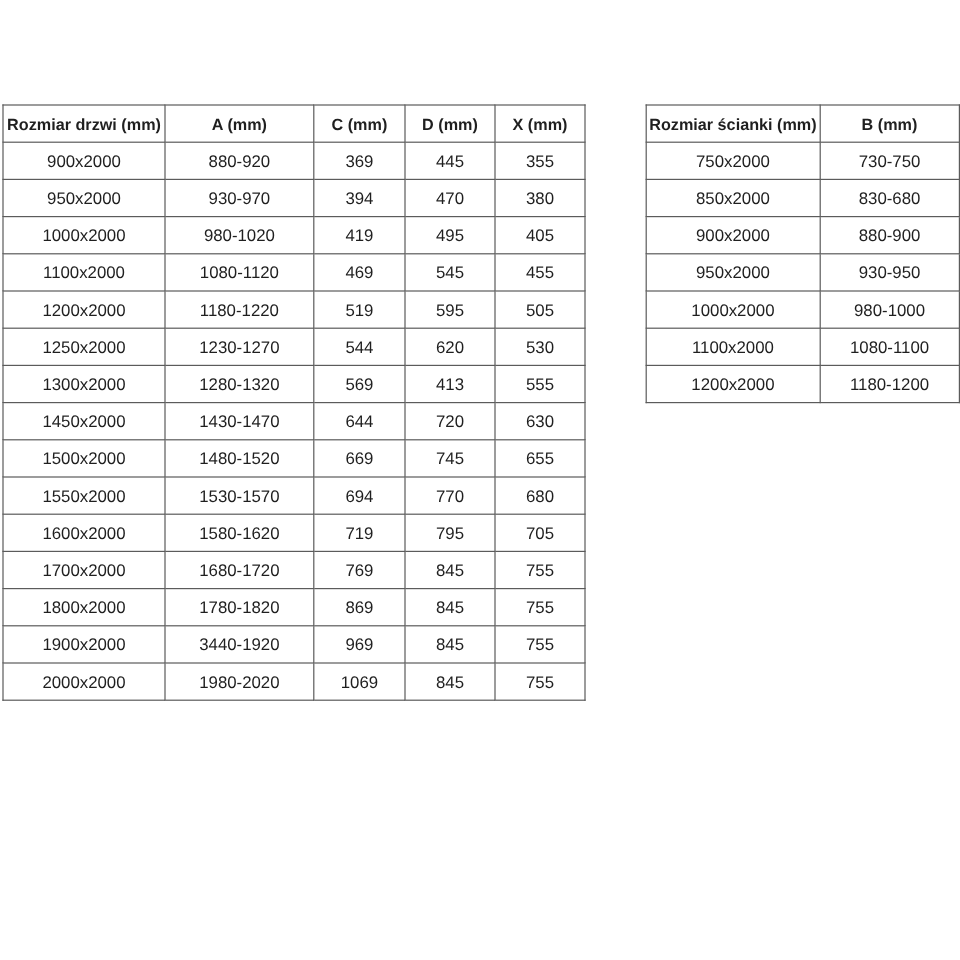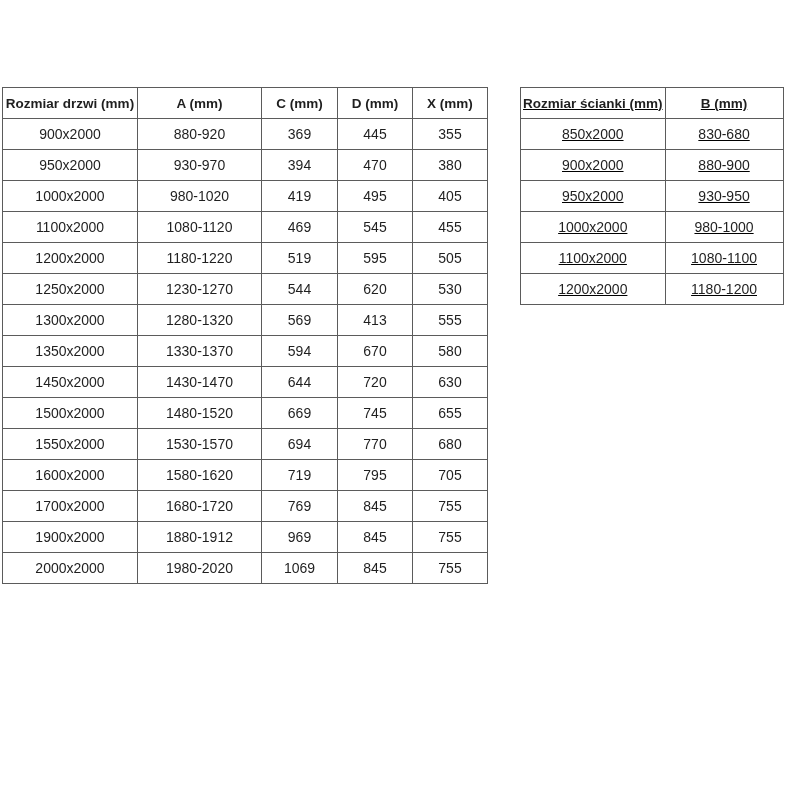--- a/index.html
+++ b/index.html
@@ -15,21 +15,21 @@
     overflow: hidden;
     font-family: "Liberation Sans", sans-serif;
   }
   table.grid {
     position: absolute;
     top: 87px;
     border-collapse: collapse;
     table-layout: fixed;
   }
   #door-table { left: 2px; }
-  #wall-table { left: 520px; text-decoration: underline; }
+  #wall-table { left: 538px; }
   table.grid th,
   table.grid td {
     border: 1px solid #5b5b5b;
     height: 30px;
     padding: 0 2px;
     text-align: center;
     vertical-align: middle;
     color: #1f1f1f;
     font-size: 14px;
     white-space: nowrap;
@@ -106,27 +106,20 @@
           <td>530</td>
         </tr>
         <tr>
           <td>1300x2000</td>
           <td>1280-1320</td>
           <td>569</td>
           <td>413</td>
           <td>555</td>
         </tr>
         <tr>
-          <td>1350x2000</td>
-          <td>1330-1370</td>
-          <td>594</td>
-          <td>670</td>
-          <td>580</td>
-        </tr>
-        <tr>
           <td>1450x2000</td>
           <td>1430-1470</td>
           <td>644</td>
           <td>720</td>
           <td>630</td>
         </tr>
         <tr>
           <td>1500x2000</td>
           <td>1480-1520</td>
           <td>669</td>
@@ -148,22 +141,29 @@
           <td>705</td>
         </tr>
         <tr>
           <td>1700x2000</td>
           <td>1680-1720</td>
           <td>769</td>
           <td>845</td>
           <td>755</td>
         </tr>
         <tr>
+          <td>1800x2000</td>
+          <td>1780-1820</td>
+          <td>869</td>
+          <td>845</td>
+          <td>755</td>
+        </tr>
+        <tr>
           <td>1900x2000</td>
-          <td>1880-1912</td>
+          <td>3440-1920</td>
           <td>969</td>
           <td>845</td>
           <td>755</td>
         </tr>
         <tr>
           <td>2000x2000</td>
           <td>1980-2020</td>
           <td>1069</td>
           <td>845</td>
           <td>755</td>
@@ -177,20 +177,24 @@
       <col style="width:118px">
     </colgroup>
   <thead>
         <tr>
           <th>Rozmiar ścianki (mm)</th>
           <th>B (mm)</th>
         </tr>
       </thead>
       <tbody>
         <tr>
+          <td>750x2000</td>
+          <td>730-750</td>
+        </tr>
+        <tr>
           <td>850x2000</td>
           <td>830-680</td>
         </tr>
         <tr>
           <td>900x2000</td>
           <td>880-900</td>
         </tr>
         <tr>
           <td>950x2000</td>
           <td>930-950</td>

